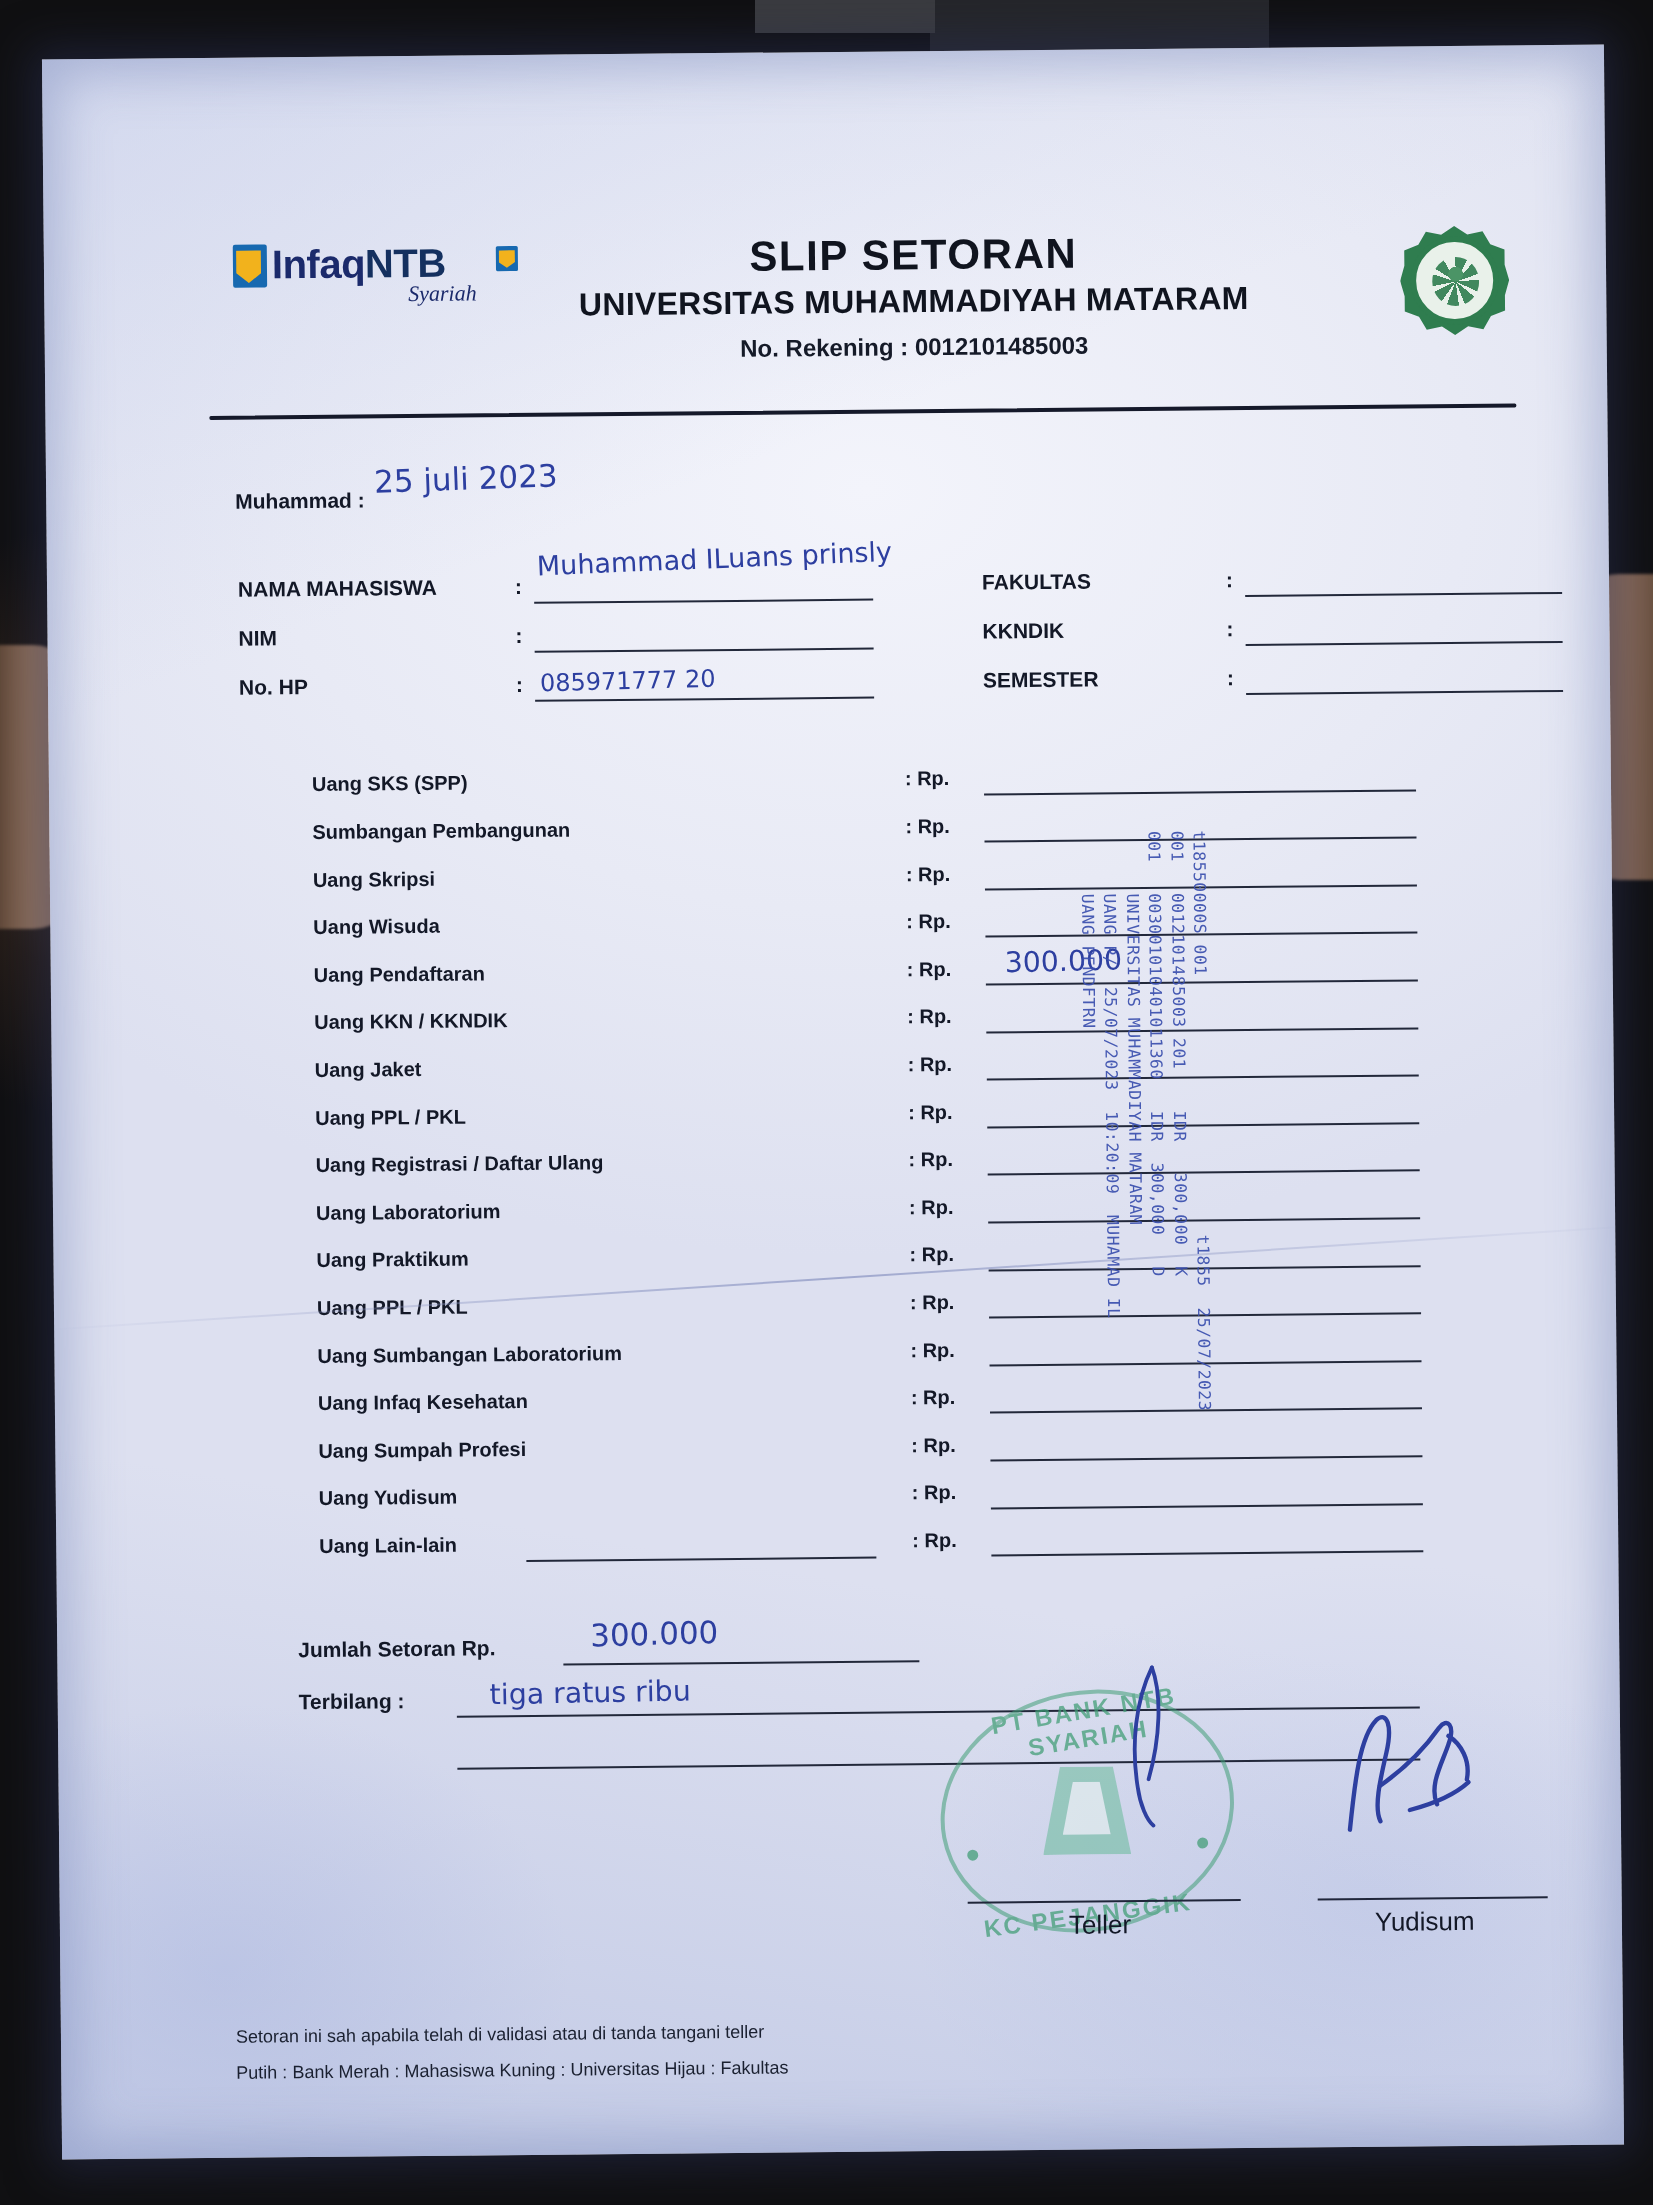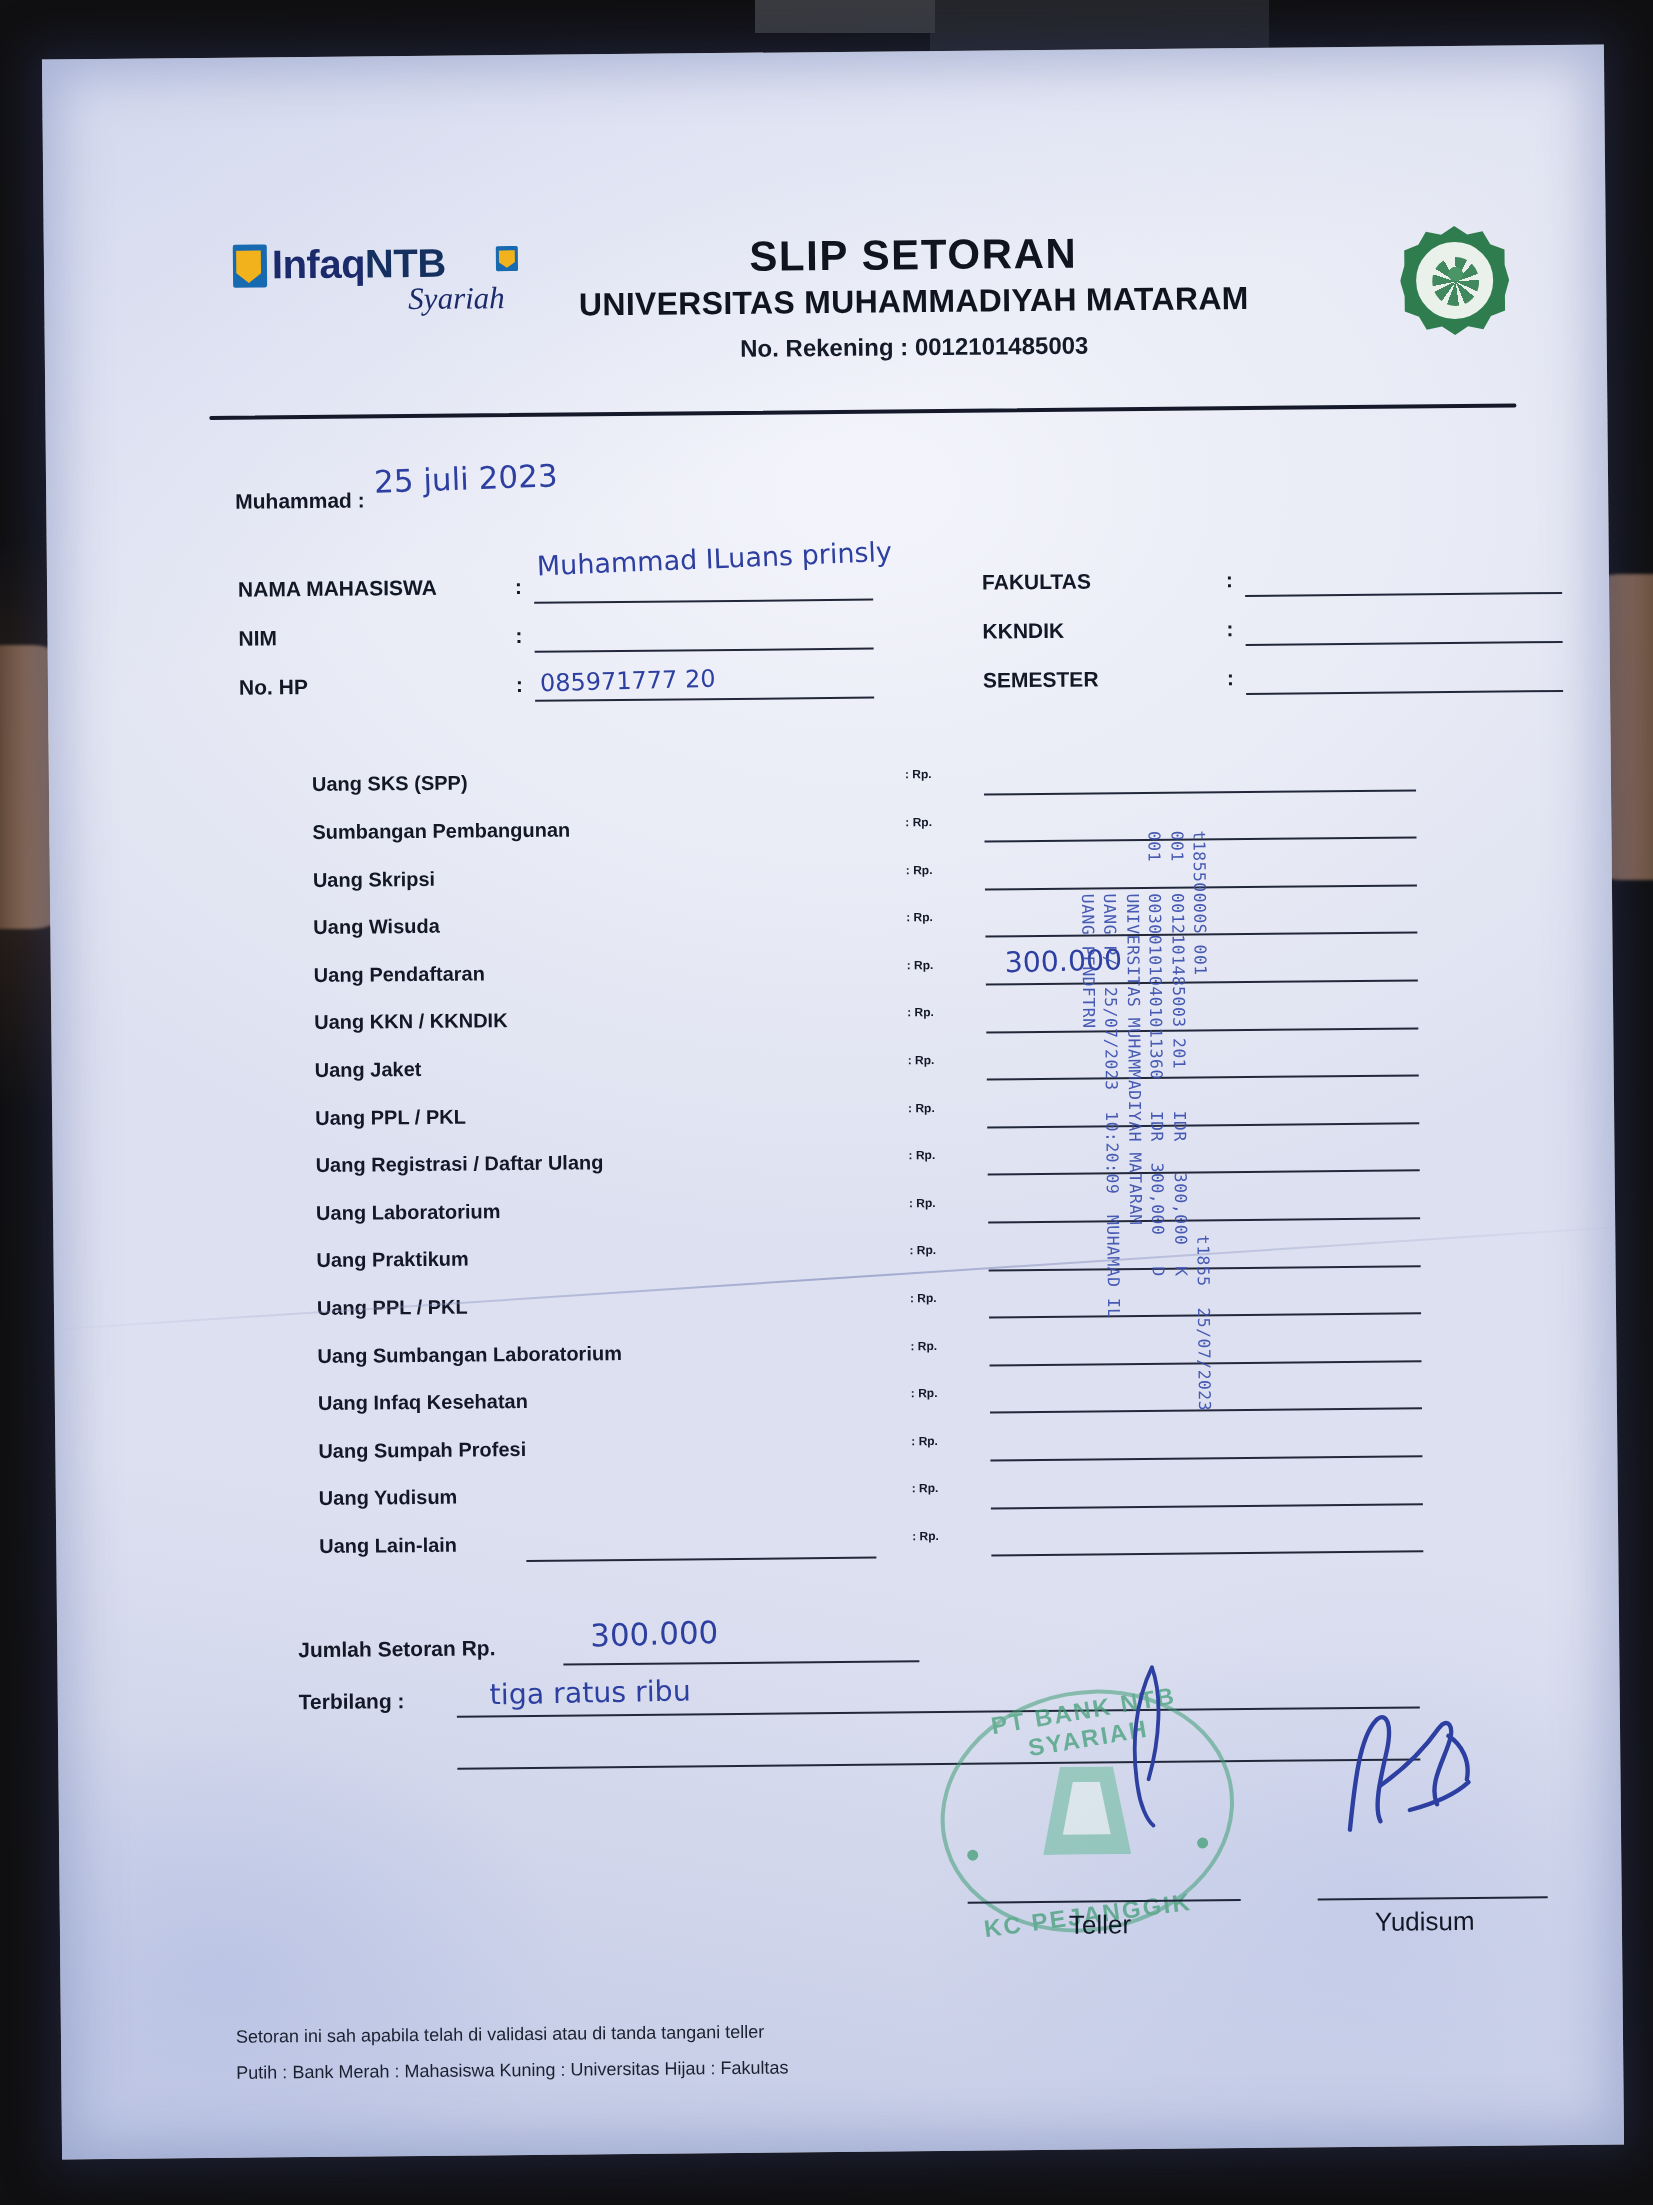--- a/index.html
+++ b/index.html
@@ -104,21 +104,21 @@
     position: absolute; left: 318px; top: 16.4px; width: 22px; height: 25px;
     background: #1769b0; border-radius: 1.6px;
   }
   .logo-sq-sm::after {
     content: ""; position: absolute; left: 2.7px; top: 3.8px; width: 16.4px; height: 17.5px;
     background: #f2b21c; clip-path: polygon(0 0, 100% 0, 100% 68%, 50% 100%, 0 68%);
   }
   .logo-sub {
     position: absolute; left: 230px; top: 50px;
     font-family: "Liberation Serif", serif; font-style: italic;
-    font-size: 31px; color: #1b2a6b;
+    font-size: 22px; color: #1b2a6b;
   }
 
   .hdr-title {
     position: absolute; left: 481px; top: 180px; width: 777px;
     text-align: center;
   }
   .hdr-title .t1 {
     font-size: 42px; font-weight: bold; letter-spacing: 1.6px; color: #10141f;
   }
   .hdr-title .t2 {
@@ -177,21 +177,21 @@
     font-family: "DejaVu Sans", sans-serif;
     color: #2d3fa0;
     white-space: nowrap;
   }
 
   
   .item-label {
     position: absolute; font-size: 20px; font-weight: bold; color: #131827; white-space: nowrap;
   }
   .item-rp {
-    position: absolute; font-size: 12px; font-weight: bold; color: #131827; white-space: nowrap;
+    position: absolute; font-size: 20px; font-weight: bold; color: #131827; white-space: nowrap;
   }
 
   
   .validation {
     position: absolute;
     left: 1160px; top: 782px;
     width: 738px;
     transform: rotate(90deg);
     transform-origin: 0 0;
     font-family: "DejaVu Sans Mono", monospace;

